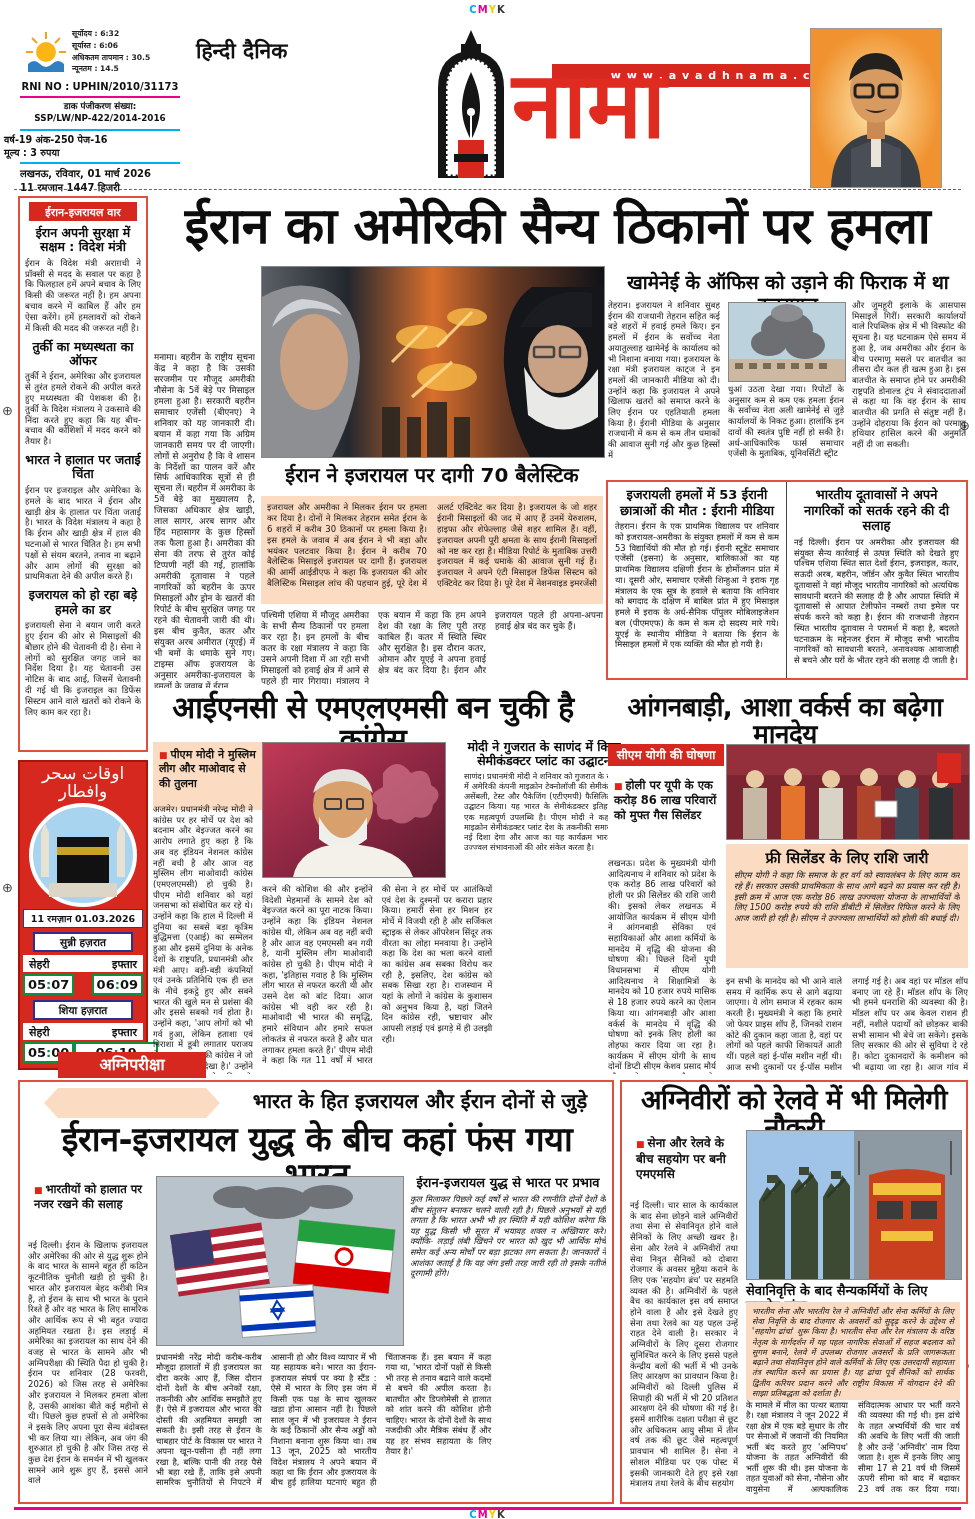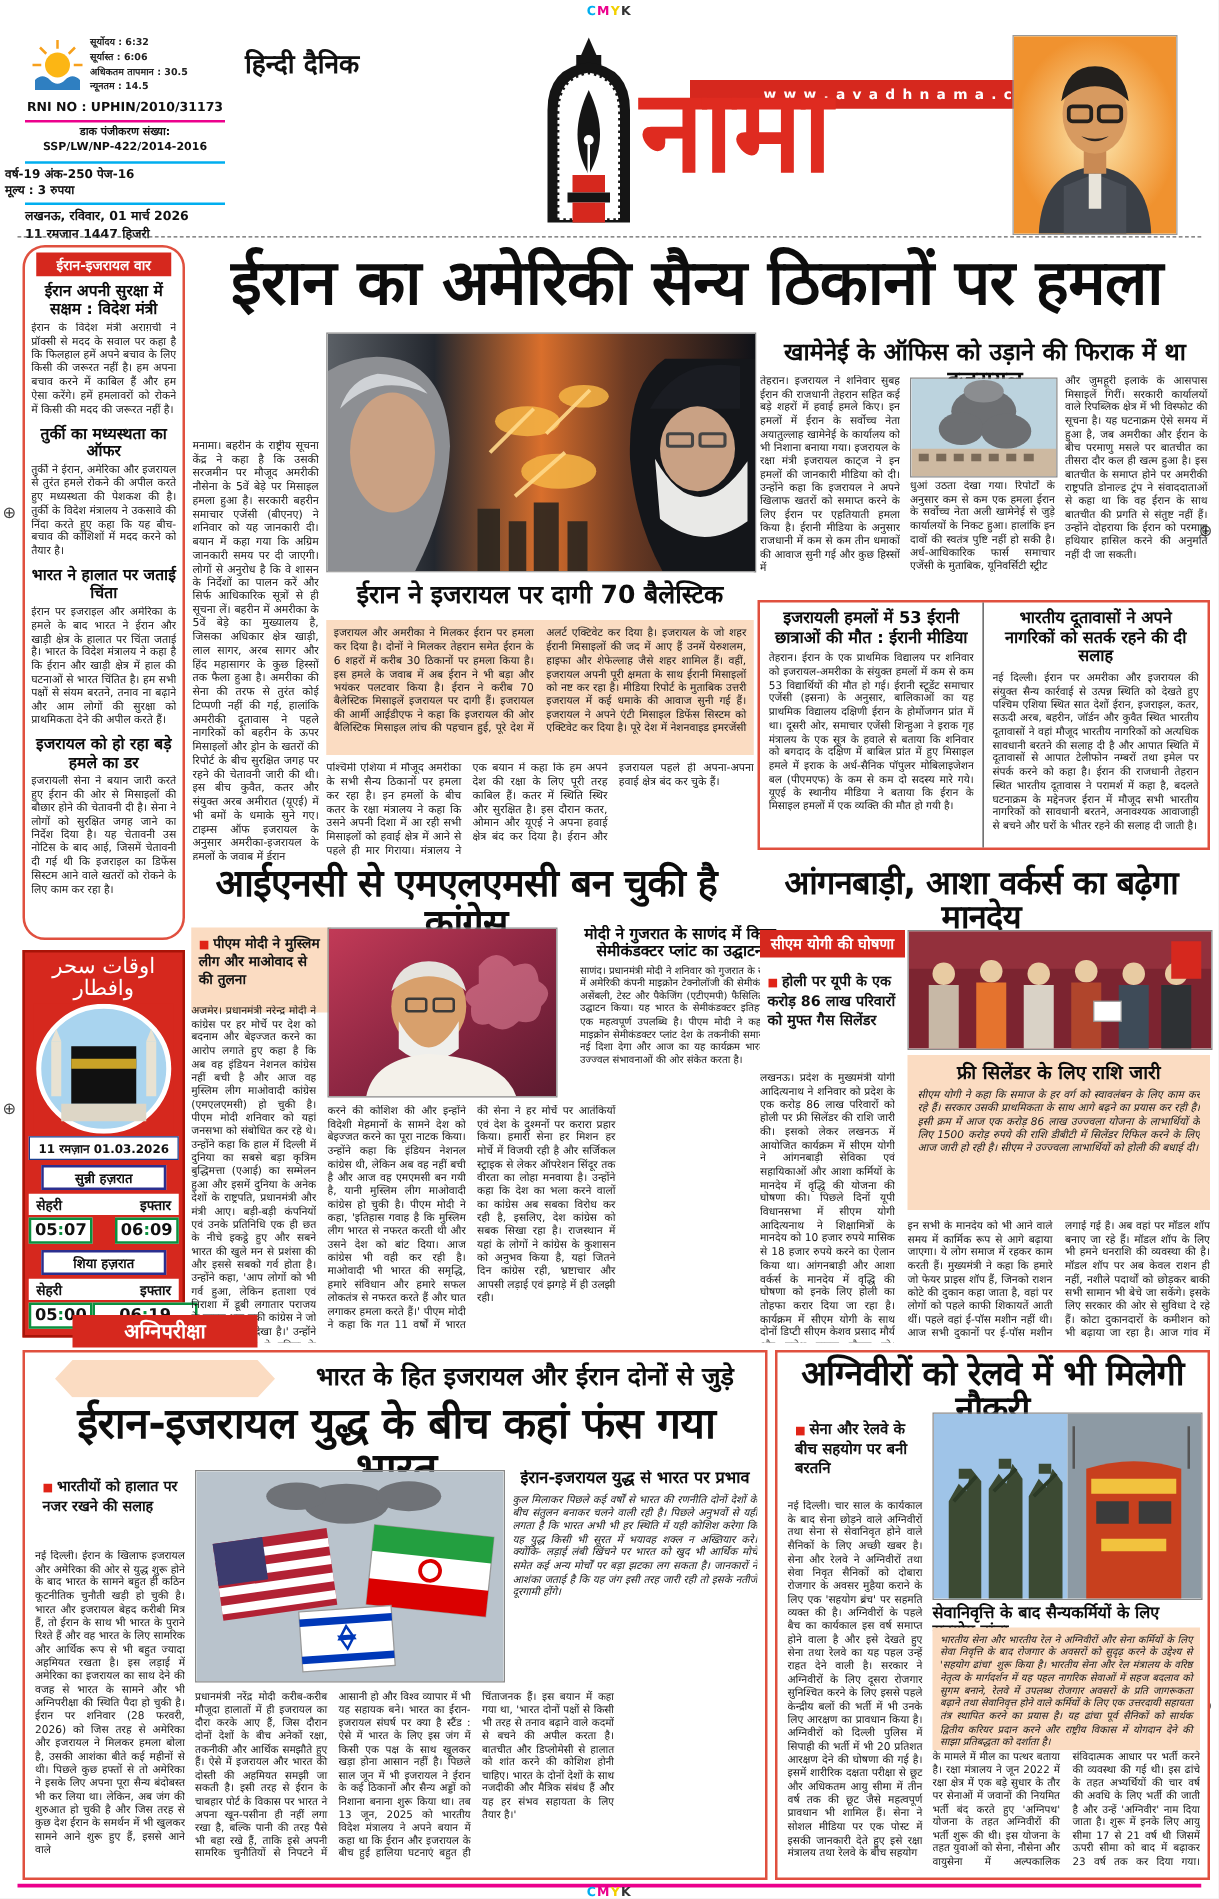--- a/index.html
+++ b/index.html
@@ -111,21 +111,21 @@
       <path d="M38 52 Q42 24 65 24 Q88 24 92 52 Q80 40 65 40 Q50 40 38 52 Z" fill="#23201d"></path>
       <rect x="44" y="56" width="18" height="12" rx="3" fill="none" stroke="#23201d" stroke-width="3"></rect>
       <rect x="68" y="56" width="18" height="12" rx="3" fill="none" stroke="#23201d" stroke-width="3"></rect>
       <path d="M54 80 Q65 88 76 80 Q65 84 54 80 Z" fill="#2a2522"></path>
       <path d="M40 120 L65 110 L90 120 L90 158 L40 158 Z" fill="#4a4f57"></path>
       <path d="M60 110 h10 v28 h-10 z" fill="#e8e4da"></path>
     </svg>
   </div>
   <div class="abs" style="left:14px;top:189px;width:947px;border-top:1px dashed #666;"></div>
 
-  <div class="abs redbox" style="left:18px;top:196px;width:130px;height:556px;padding:4px 5px;box-sizing:border-box;overflow:hidden;border-radius:18px;">
+  <div class="abs redbox" style="left:18px;top:196px;width:130px;height:556px;padding:4px 5px;box-sizing:border-box;overflow:hidden;">
     <div class="redtag" style="font-size:11px;padding:2px 0;margin:0 4px;">ईरान-इजरायल वार</div>
     <div class="subhead" style="font-size:12.5px;margin:5px 0 3px;">ईरान अपनी सुरक्षा में सक्षम : विदेश मंत्री</div>
     <div class="jt" style="font-size:8.6px;">ईरान के विदेश मंत्री अराग़ची ने प्रॉक्सी से मदद के सवाल पर कहा है कि फिलहाल हमें अपने बचाव के लिए किसी की जरूरत नहीं है। हम अपना बचाव करने में काबिल हैं और हम ऐसा करेंगे। हमें हमलावरों को रोकने में किसी की मदद की जरूरत नहीं है।</div>
     <div class="subhead" style="font-size:12.5px;margin:6px 0 3px;">तुर्की का मध्यस्थता का ऑफर</div>
     <div class="jt" style="font-size:8.6px;">तुर्की ने ईरान, अमेरिका और इजरायल से तुरंत हमले रोकने की अपील करते हुए मध्यस्थता की पेशकश की है। तुर्की के विदेश मंत्रालय ने उकसावे की निंदा करते हुए कहा कि यह बीच-बचाव की कोशिशों में मदद करने को तैयार है।</div>
     <div class="subhead" style="font-size:12.5px;margin:6px 0 3px;">भारत ने हालात पर जताई चिंता</div>
     <div class="jt" style="font-size:8.6px;">ईरान पर इजराइल और अमेरिका के हमले के बाद भारत ने ईरान और खाड़ी क्षेत्र के हालात पर चिंता जताई है। भारत के विदेश मंत्रालय ने कहा है कि ईरान और खाड़ी क्षेत्र में हाल की घटनाओं से भारत चिंतित है। हम सभी पक्षों से संयम बरतने, तनाव ना बढ़ाने और आम लोगों की सुरक्षा को प्राथमिकता देने की अपील करते हैं।</div>
     <div class="subhead" style="font-size:12.5px;margin:6px 0 3px;">इजरायल को हो रहा बड़े हमले का डर</div>
     <div class="jt" style="font-size:8.6px;">इजरायली सेना ने बयान जारी करते हुए ईरान की ओर से मिसाइलों की बौछार होने की चेतावनी दी है। सेना ने लोगों को सुरक्षित जगह जाने का निर्देश दिया है। यह चेतावनी उस नोटिस के बाद आई, जिसमें चेतावनी दी गई थी कि इजराइल का डिफेंस सिस्टम आने वाले खतरों को रोकने के लिए काम कर रहा है।</div>
   </div>
@@ -352,21 +352,21 @@
     </svg>
   </div>
   <div class="abs" style="left:410px;top:1176px;width:196px;height:170px;overflow:hidden;">
     <div class="subhead" style="font-size:13px;">ईरान-इजरायल युद्ध से भारत पर प्रभाव</div>
     <div class="jtsm ital" style="margin-top:3px;height:144px;font-size:8.3px;">कुल मिलाकर पिछले कई वर्षों से भारत की रणनीति दोनों देशों के बीच संतुलन बनाकर चलने वाली रही है। पिछले अनुभवों से यही लगता है कि भारत अभी भी हर स्थिति में यही कोशिश करेगा कि यह युद्ध किसी भी सूरत में भयावह शक्ल न अख्तियार करे। क्योंकि- लड़ाई लंबी खिंचने पर भारत को खुद भी आर्थिक मोर्चे समेत कई अन्य मोर्चों पर बड़ा झटका लग सकता है। जानकारों ने आशंका जताई है कि यह जंग इसी तरह जारी रही तो इसके नतीजे दूरगामी होंगे।</div>
   </div>
   <div class="abs jt cols4" style="left:156px;top:1352px;width:450px;height:146px;font-size:8.3px;">प्रधानमंत्री नरेंद्र मोदी करीब-करीब मौजूदा हालातों में ही इजरायल का दौरा करके आए हैं, जिस दौरान दोनों देशों के बीच अनेकों रक्षा, तकनीकी और आर्थिक समझौते हुए हैं। ऐसे में इजरायल और भारत की दोस्ती की अहमियत समझी जा सकती है। इसी तरह से ईरान के चाबहार पोर्ट के विकास पर भारत ने अपना खून-पसीना ही नहीं लगा रखा है, बल्कि पानी की तरह पैसे भी बहा रखे हैं, ताकि इसे अपनी सामरिक चुनौतियों से निपटने में आसानी हो और विश्व व्यापार में भी यह सहायक बने। भारत का ईरान-इजरायल संघर्ष पर क्या है स्टैंड : ऐसे में भारत के लिए इस जंग में किसी एक पक्ष के साथ खुलकर खड़ा होना आसान नहीं है। पिछले साल जून में भी इजरायल ने ईरान के कई ठिकानों और सैन्य अड्डों को निशाना बनाना शुरू किया था। तब 13 जून, 2025 को भारतीय विदेश मंत्रालय ने अपने बयान में कहा था कि ईरान और इजरायल के बीच हुई हालिया घटनाएं बहुत ही चिंताजनक हैं। इस बयान में कहा गया था, 'भारत दोनों पक्षों से किसी भी तरह से तनाव बढ़ाने वाले कदमों से बचने की अपील करता है। बातचीत और डिप्लोमेसी से हालात को शांत करने की कोशिश होनी चाहिए। भारत के दोनों देशों के साथ नजदीकी और मैत्रिक संबंध हैं और यह हर संभव सहायता के लिए तैयार है।'</div>
 
   <div class="abs redbox" style="left:620px;top:1080px;width:348px;height:424px;box-sizing:border-box;background:#fff;"></div>
   <div class="abs headline" style="left:628px;top:1086px;width:332px;font-size:27px;">अग्निवीरों को रेलवे में भी मिलेगी नौकरी</div>
-  <div class="abs bulletbox" style="left:630px;top:1130px;width:104px;height:62px;font-size:12px;background:#fff;"><span class="sq">■</span><span>सेना और रेलवे के बीच सहयोग पर बनी बरतनि</span></div>
+  <div class="abs bulletbox" style="left:630px;top:1130px;width:104px;height:62px;font-size:12px;background:#fff;"><span class="sq">■</span><span>सेना और रेलवे के बीच सहयोग पर बनी एमएमसि</span></div>
   <div class="abs jt" style="left:630px;top:1200px;width:108px;height:296px;font-size:8.5px;">नई दिल्ली। चार साल के कार्यकाल के बाद सेना छोड़ने वाले अग्निवीरों तथा सेना से सेवानिवृत होने वाले सैनिकों के लिए अच्छी खबर है। सेना और रेलवे ने अग्निवीरों तथा सेवा निवृत सैनिकों को दोबारा रोजगार के अवसर मुहैया कराने के लिए एक 'सहयोग ब्रंच' पर सहमति व्यक्त की है। अग्निवीरों के पहले बैच का कार्यकाल इस वर्ष समाप्त होने वाला है और इसे देखते हुए सेना तथा रेलवे का यह पहल उन्हें राहत देने वाली है। सरकार ने अग्निवीरों के लिए दूसरा रोजगार सुनिश्चित करने के लिए इससे पहले केन्द्रीय बलों की भर्ती में भी उनके लिए आरक्षण का प्रावधान किया है। अग्निवीरों को दिल्ली पुलिस में सिपाही की भर्ती में भी 20 प्रतिशत आरक्षण देने की घोषणा की गई है। इसमें शारीरिक दक्षता परीक्षा से छूट और अधिकतम आयु सीमा में तीन वर्ष तक की छूट जैसे महत्वपूर्ण प्रावधान भी शामिल हैं। सेना ने सोशल मीडिया पर एक पोस्ट में इसकी जानकारी देते हुए इसे रक्षा मंत्रालय तथा रेलवे के बीच सहयोग</div>
   <div class="abs photo" style="left:746px;top:1130px;width:214px;height:148px;border:1px solid #888;">
     <svg width="214" height="148" viewBox="0 0 214 148">
       <rect width="107" height="148" fill="#9fc4e8"></rect>
       <g fill="#3c4a33">
         <path d="M12 148 V70 l8 -14 l6 6 l4 -18 l8 10 V148 Z"></path>
         <path d="M44 148 V60 l8 -12 l6 8 l5 -16 l8 12 V148 Z"></path>
         <path d="M76 148 V66 l8 -14 l6 7 l5 -15 l8 11 V148 Z"></path>
         <rect x="20" y="44" width="10" height="8"></rect>
           <rect x="52" y="36" width="10" height="8"></rect>

